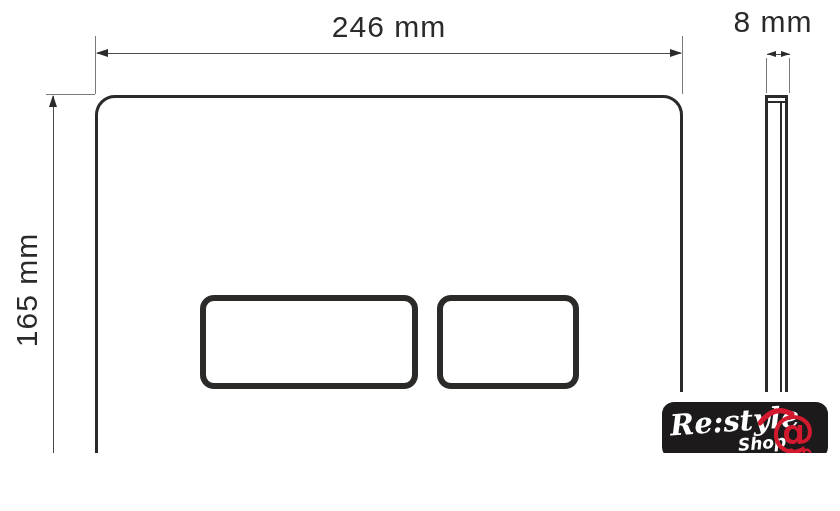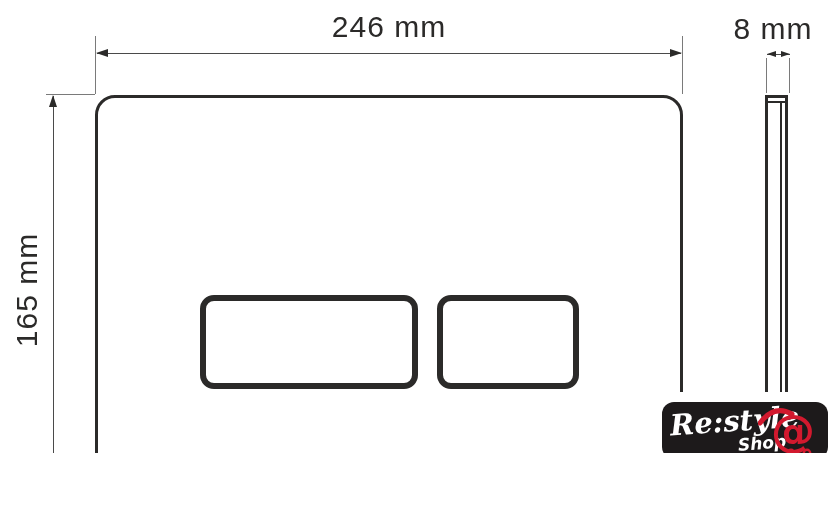--- a/index.html
+++ b/index.html
@@ -87,21 +87,21 @@
 
   <div class="sideview"></div>
   <div class="sideview-inner-v"></div>
   <div class="sideview-inner-h"></div>
 
   <div class="extline" style="left:766px;top:58px;width:1px;height:35px;"></div>
   <div class="extline" style="left:789px;top:58px;width:1px;height:35px;"></div>
   <div class="dimline" style="left:767px;top:54px;width:23px;height:1px;"></div>
   <div class="arr small a-left" style="left:767px;top:51px;"></div>
   <div class="arr small a-right" style="left:781px;top:51px;"></div>
-  <div class="dim-label" style="left:718px;top:12px;width:110px;">8 mm</div>
+  <div class="dim-label" style="left:718px;top:5px;width:110px;">8 mm</div>
 
   <div class="logo-patch"></div>
   <div class="logo-box">
     <span class="logo-brand">Re:style</span>
     <span class="logo-sub">Shop</span>
     <svg class="logo-cart" viewBox="0 0 68 56" aria-hidden="true">
       <path d="M2 20 Q16 1 34 11" fill="none" stroke="#d2192e" stroke-width="5" stroke-linecap="round"></path>
       <text x="13" y="43" font-size="44" font-weight="bold" fill="#d2192e" font-family="DejaVu Sans, Liberation Sans, sans-serif">@</text>
       <circle cx="33" cy="50" r="3.2" fill="none" stroke="#d2192e" stroke-width="2.4"></circle>
       <circle cx="49" cy="50" r="3.2" fill="none" stroke="#d2192e" stroke-width="2.4"></circle>

